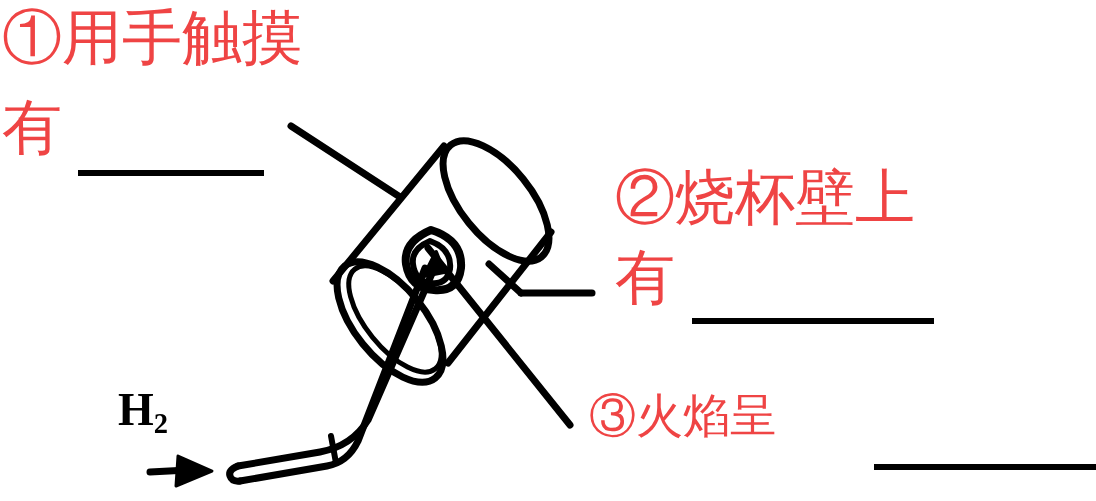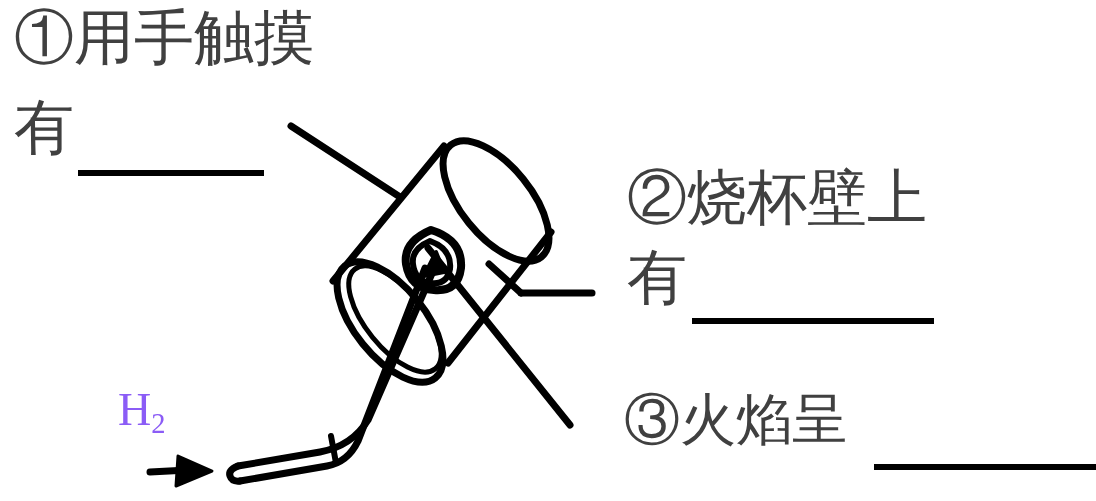--- a/index.html
+++ b/index.html
@@ -14,37 +14,37 @@
   #canvas {
     position: relative;
     width: 1096px;
     height: 501px;
     background: #ffffff;
     overflow: hidden;
   }
   .cn {
     position: absolute;
     font-family: Liberation Sans, sans-serif;
-    color: #404040;
+    color: #ef4444;
     white-space: nowrap;
     line-height: 1;
     font-weight: 500;
-    margin-left: 12px;
   }
   .blank {
     position: absolute;
     background: #000000;
     height: 6px;
   }
   .formula {
     position: absolute;
     font-family: "Liberation Serif", "DejaVu Serif", serif;
-    color: #8b5cf6;
+    color: #000000;
     white-space: nowrap;
     line-height: 1;
+    font-weight: bold;
   }
   .formula sub {
     font-size: 62%;
     vertical-align: baseline;
     position: relative;
     top: 0.28em;
   }
   #art {
     position: absolute;
     left: 0;
@@ -111,21 +111,21 @@
 
   <div>
     <div class="cn" style="left:615px; top:168px; font-size:60px;">
       <span>②</span><span>烧杯壁上</span>
     </div>
     <div class="cn" style="left:615px; top:248px; font-size:60px;">有</div>
     <div class="blank" style="left:692px; top:318px; width:242px;"></div>
   </div>
 
   <div>
-    <div class="cn" style="left:612px; top:392px; font-size:56px;">
+    <div class="cn" style="left:589px; top:392px; font-size:47px;">
       <span>③</span><span>火焰呈</span>
     </div>
     <div class="blank" style="left:874px; top:464px; width:232px;"></div>
   </div>
 
   <div class="formula" style="left:118px; top:387px; font-size:46px;">
     <span>H</span><sub>2</sub>
   </div>
 
 </div>

